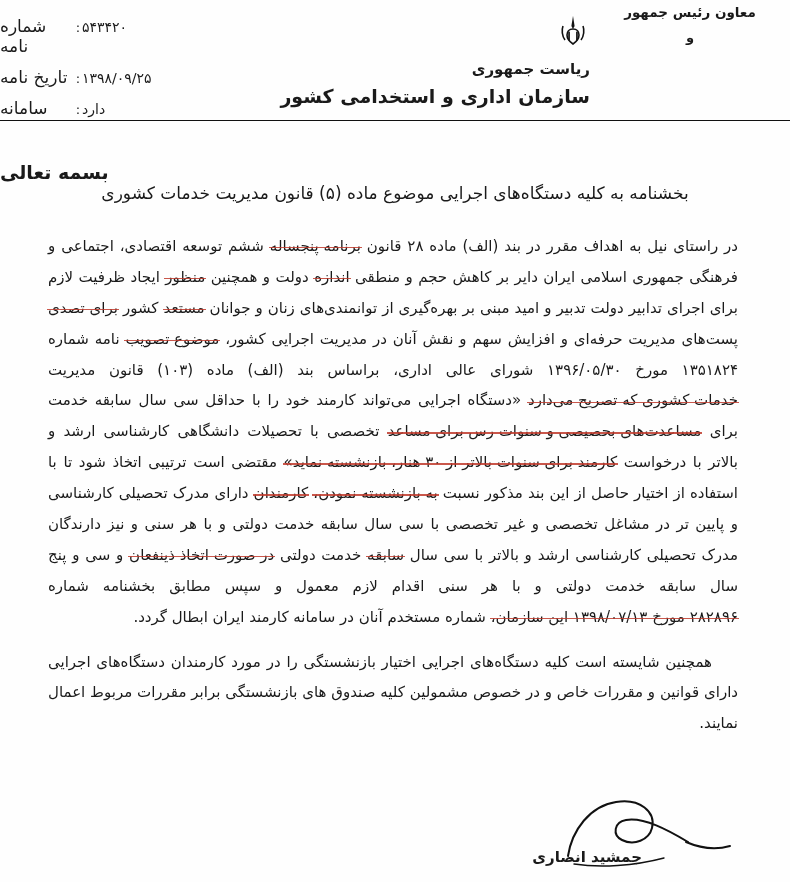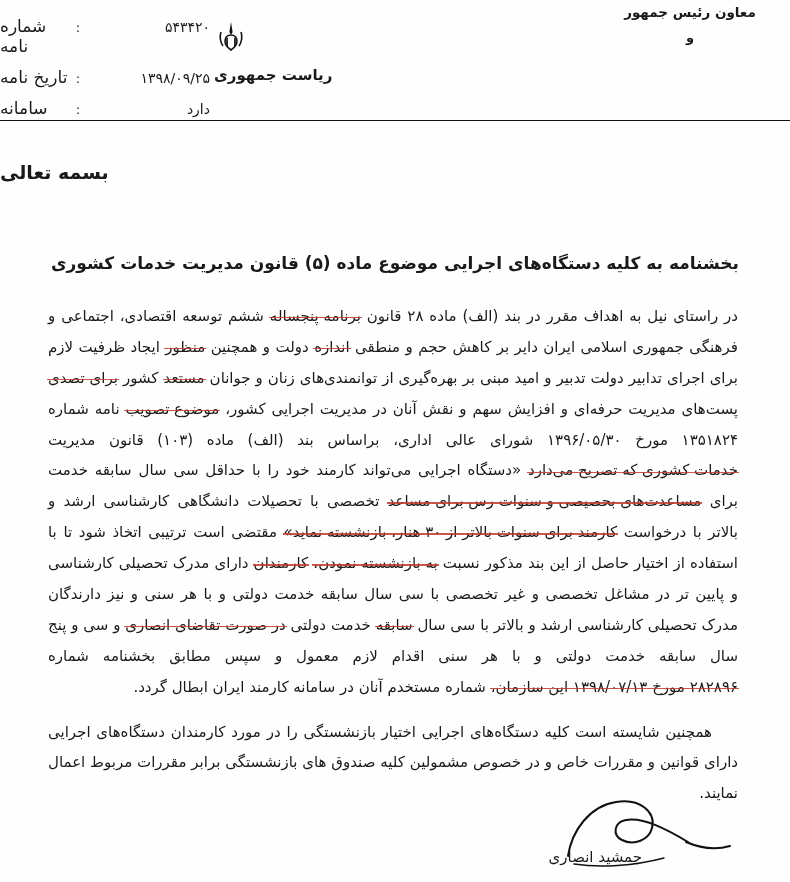--- a/index.html
+++ b/index.html
@@ -34,22 +34,22 @@
     line-height: 1.9;
     font-weight: bold;
     letter-spacing: .2px;
   }
   .lh-right .sep {
     font-weight: bold;
     font-size: 13px;
   }
   .lh-center {
     flex: 1;
-    text-align: left;
-    padding-top: 20px;
+    text-align: right;
+    padding-top: 14px;
   }
   .emblem {
     font-size: 26px;
     line-height: 1;
     color: #111;
     margin-bottom: 6px;
   }
   .lh-center .l1 {
     font-size: 15px;
     font-weight: bold;
@@ -79,21 +79,21 @@
     text-align: left;
     font-size: 17px;
     
   }
   .meta-colon {
     width: 8px;
     text-align: center;
   }
   .meta-value {
     flex: 1;
-    text-align: right;
+    text-align: left;
     font-size: 14px;
     letter-spacing: .5px;
   }
 
   .rule {
     border: 0;
     border-top: 1px solid #111;
     margin: 2px 0 0 0;
   }
 
@@ -102,23 +102,22 @@
     text-align: left;
     margin-top: 40px;
     font-size: 19px;
     font-weight: bold;
     letter-spacing: .5px;
   }
 
   
   .doc-title {
     text-align: center;
-    margin-top: 70px;
     font-size: 17px;
-    font-weight: bold;
+    font-weight: normal;
     letter-spacing: .1px;
   }
 
   
   .body-wrap {
     margin: 28px 52px 0 48px;
     font-size: 15px;
     line-height: 2.06;
     text-align: justify;
     text-justify: inter-word;
@@ -153,21 +152,21 @@
     right: 0;
     left: 0;
     bottom: 0;
     height: 110px;
   }
   .sign-name {
     position: absolute;
     right: 148px;
     bottom: 16px;
     font-size: 15px;
-    font-weight: normal;
+    font-weight: bold;
   }
   .sign-svg {
     position: absolute;
     right: 40px;
     bottom: 6px;
   }
 </style>
 </head>
 <body>
 
@@ -187,20 +186,21 @@
             <path d="M17 2 L18.6 12 L17 15 L15.4 12 Z"></path>
             <path d="M17 15 C13 15 11 18 11 21 C11 25 14 28 17 30 C20 28 23 25 23 21 C23 18 21 15 17 15 Z" fill="none" stroke="#111" stroke-width="1.6"></path>
             <path d="M7 12 C5.5 16 6 22 9 26" fill="none" stroke="#111" stroke-width="1.6"></path>
             <path d="M27 12 C28.5 16 28 22 25 26" fill="none" stroke="#111" stroke-width="1.6"></path>
             <rect x="12.2" y="17.5" width="1.7" height="9" rx="0.6"></rect>
             <rect x="20.1" y="17.5" width="1.7" height="9" rx="0.6"></rect>
           </g>
         </svg>
       </div>
       <div class="l1">ریاست جمهوری</div>
+      <div class="l2">سازمان اداری و استخدامی کشور</div>
     </div>
 
     <div class="lh-left">
       <div class="meta-row">
         <div class="meta-value">۵۴۳۴۲۰</div>
         <div class="meta-colon">:</div>
         <div class="meta-label">شماره نامه</div>
       </div>
       <div class="meta-row">
         <div class="meta-value">۱۳۹۸/۰۹/۲۵</div>
@@ -241,21 +241,21 @@
       <span>«دستگاه اجرایی می‌تواند کارمند خود را با حداقل سی سال سابقه خدمت برای</span>
       <span class="mark">مساعدت‌های بحصیصی و سنوات رس برای مساعد</span>
       <span>تخصصی با تحصیلات دانشگاهی کارشناسی ارشد و بالاتر با درخواست</span>
       <span class="mark">کارمند برای سنوات بالاتر از ۳۰ هنار، بازنشسته نماید»</span>
       <span>مقتضی است ترتیبی اتخاذ شود تا با استفاده از اختیار حاصل از این بند مذکور نسبت</span>
       <span class="mark">به بازنشسته نمودن،</span>
       <span class="mark">کارمندان</span>
       <span>دارای مدرک تحصیلی کارشناسی و پایین تر در مشاغل تخصصی و غیر تخصصی با سی سال سابقه خدمت دولتی و با هر سنی و نیز دارندگان مدرک تحصیلی کارشناسی ارشد و بالاتر با سی سال</span>
       <span class="mark">سابقه</span>
       <span>خدمت دولتی</span>
-      <span class="mark">در صورت تقاضای انصاری</span>
+      <span class="mark">در صورت اتخاذ ذینفعان</span>
       <span>و سی و پنج سال سابقه خدمت دولتی و با هر سنی اقدام لازم معمول و سپس مطابق بخشنامه شماره</span>
       <span class="mark">۲۸۲۸۹۶ مورخ ۱۳۹۸/۰۷/۱۳ این سازمان،</span>
       <span>شماره مستخدم آنان در سامانه کارمند ایران ابطال گردد.</span>
     </p>
 
     <p class="para indent">همچنین شایسته است کلیه دستگاه‌های اجرایی اختیار بازنشستگی را در مورد کارمندان دستگاه‌های اجرایی دارای قوانین و مقررات خاص و در خصوص مشمولین کلیه صندوق های بازنشستگی برابر مقررات مربوط اعمال نمایند.</p>
   </div>
 
   <div class="sign-area">
     <div class="sign-svg">

